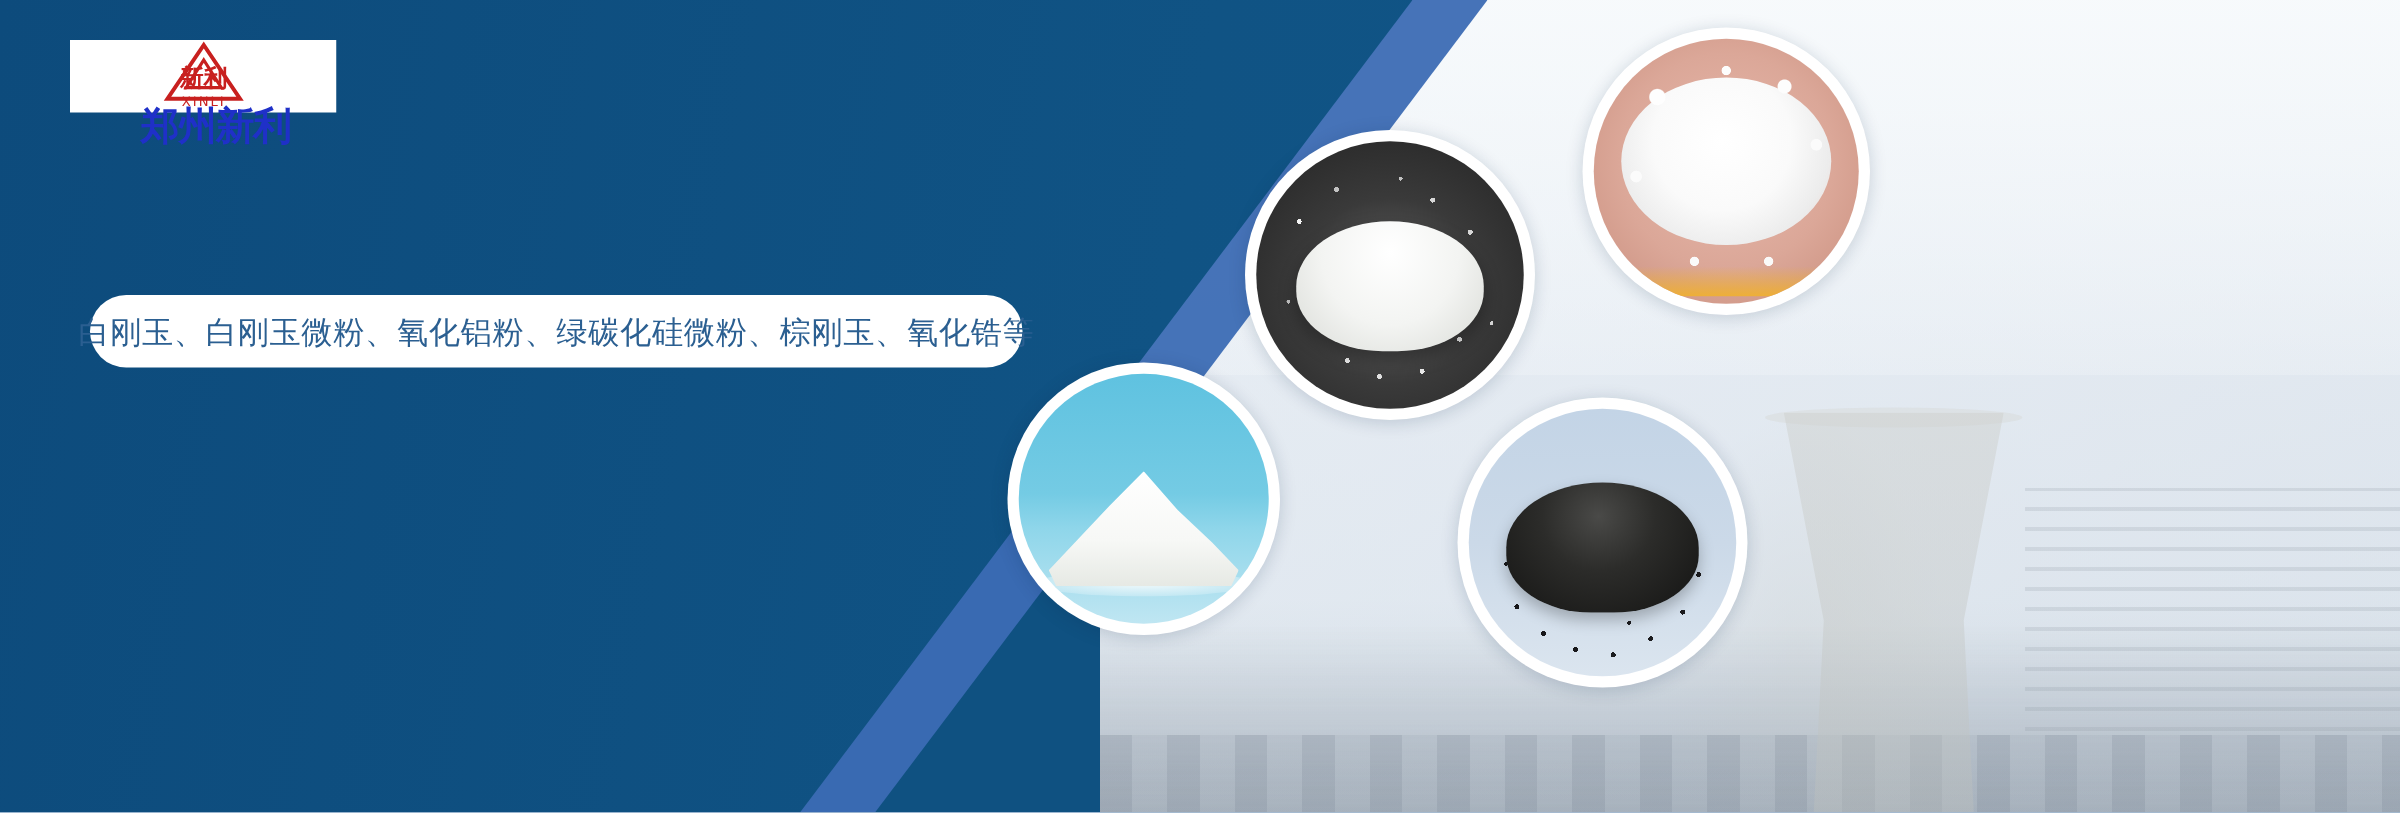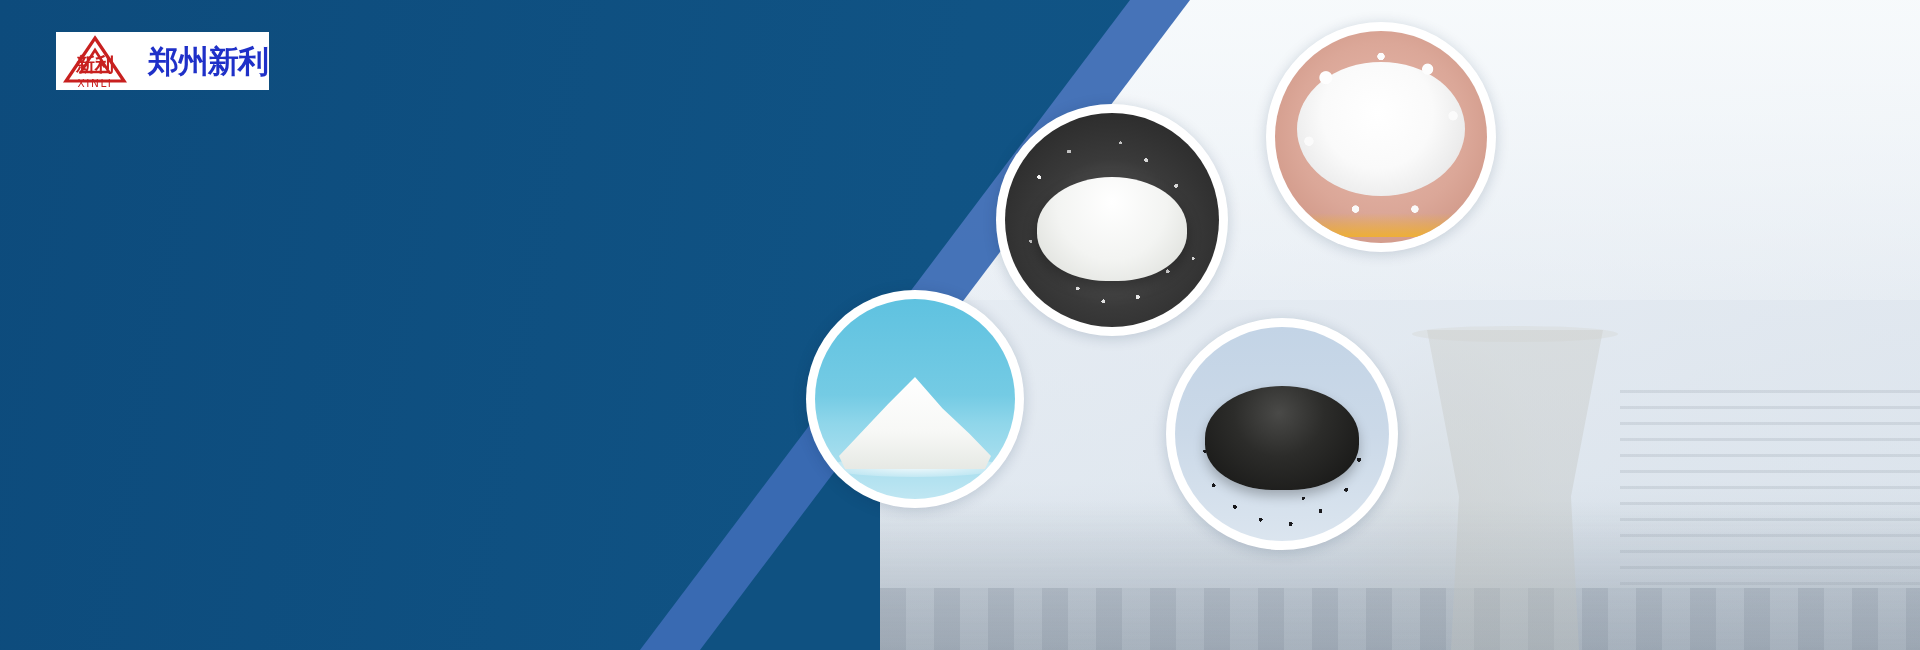--- a/index.html
+++ b/index.html
@@ -82,20 +82,21 @@
   }
 
   
   .logo{
     position:absolute;left:56px;top:32px;
     width:213px;height:58px;
     background:#ffffff;
     display:flex;align-items:center;
     padding:0 6px;
     box-sizing:border-box;
+    flex-direction:column;
   }
   .logo-mark{
     position:relative;width:66px;height:54px;flex:0 0 auto;
   }
   .logo-mark svg{display:block;}
   .logo-text{
     font-family:"DejaVu Sans","Liberation Sans",sans-serif;
     font-weight:700;
     font-size:31px;
     line-height:1;
@@ -287,20 +288,23 @@
         <polygon points="33,4 62,47 4,47" fill="none" stroke="#c8201f" stroke-width="3.2"></polygon>
         <polygon points="33,16 47,38 19,38" fill="none" stroke="#c8201f" stroke-width="2.6"></polygon>
         <text x="33" y="37" text-anchor="middle" font-family="DejaVu Sans, Liberation Sans, sans-serif" font-size="19" font-weight="700" fill="#c8201f">新利</text>
         <text x="33" y="52.5" text-anchor="middle" font-family="DejaVu Sans, Liberation Sans, sans-serif" font-size="10.5" letter-spacing="1.6" fill="#c8201f">XINLI</text>
       </svg>
     </div>
     <div class="logo-text">郑州新利</div>
   </div>
 
 
+  <div class="pill">
+    <span class="pill-text">白刚玉、白刚玉微粉、氧化铝粉、绿碳化硅微粉、棕刚玉、氧化锆等</span>
+  </div>
 
 
   <div class="circ circ-1">
     <div class="inner">
       <div class="speckle"></div>
       <div class="grain-white"></div>
     </div>
   </div>
 
   <div class="circ circ-2">

